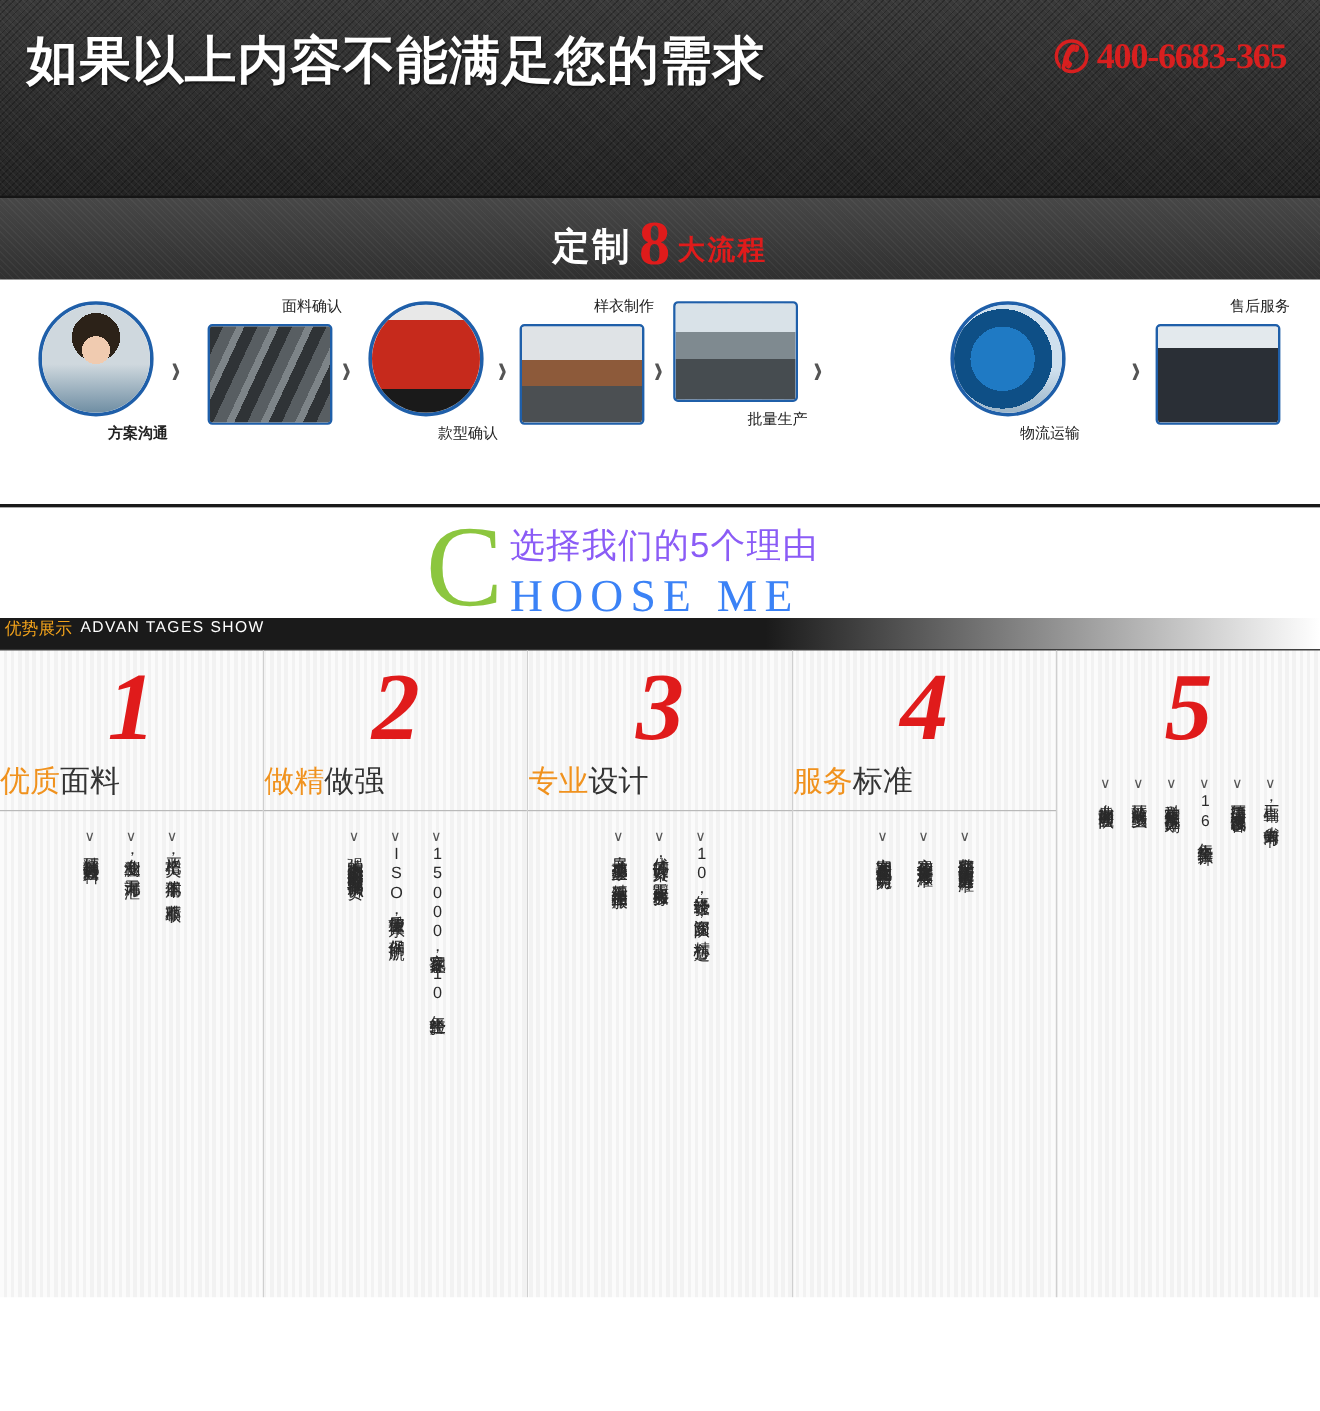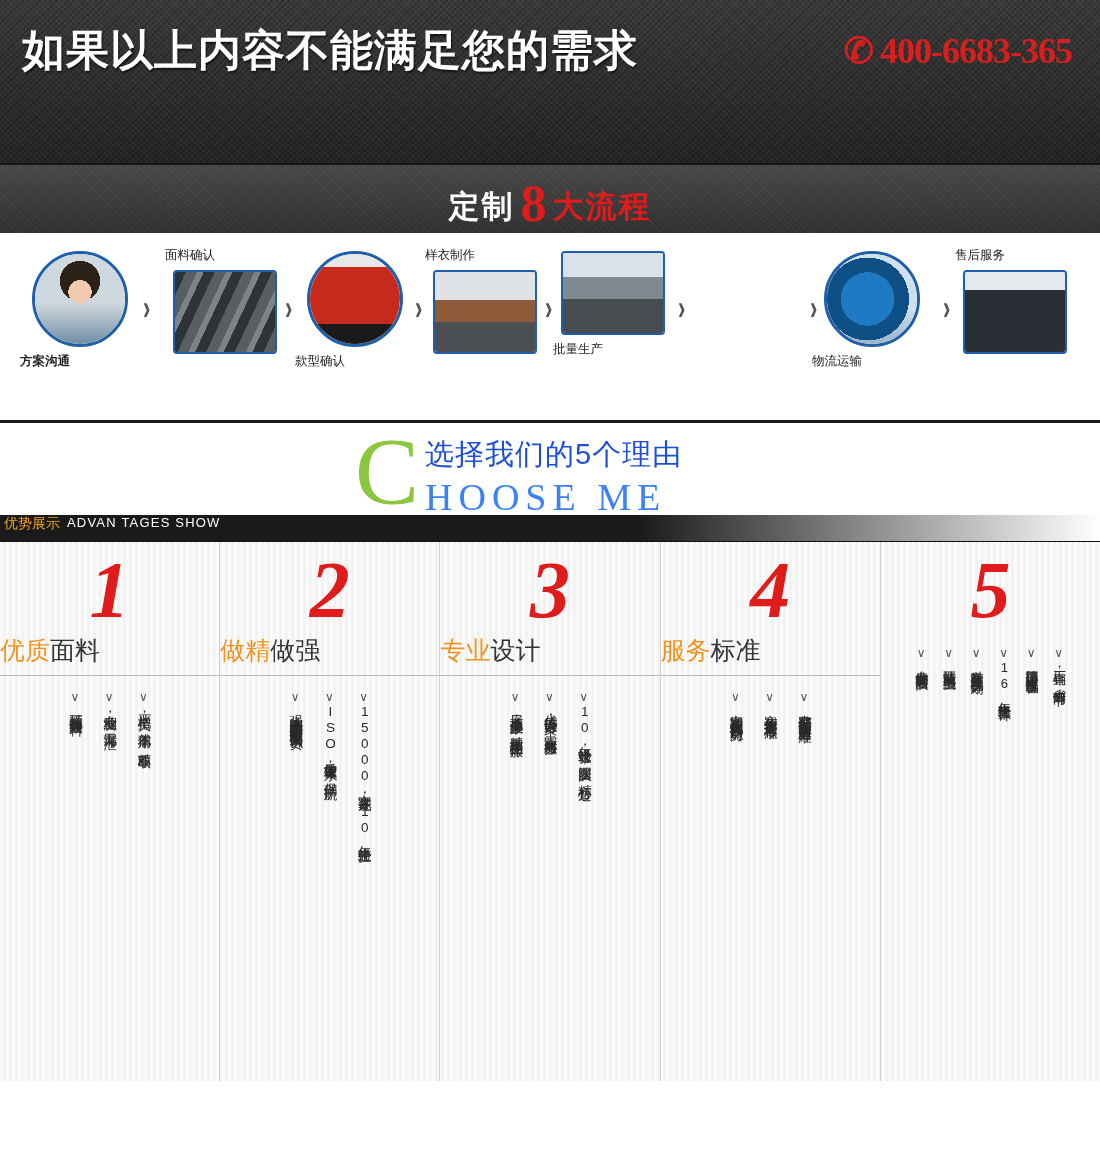--- a/index.html
+++ b/index.html
@@ -40,21 +40,21 @@
     gap: 6px;
   }
   .phone-icon {
     color: #d81f1f;
     font-size: 36px;
     line-height: 1;
     font-weight: bold;
   }
   .phone-num {
     color: #d81f1f;
-    font-size: 36px;
+    font-size: 30px;
     font-weight: bold;
     font-family: "Liberation Serif", serif;
     letter-spacing: -1px;
   }
   .banner-line2 {
     position: absolute;
     right: 26px; top: 92px;
     color: #e01b1b;
     font-size: 44px;
     font-weight: bold;
@@ -75,42 +75,42 @@
     align-items: center;
     justify-content: center;
   }
   .process-title {
     display: flex;
     align-items: baseline;
     gap: 2px;
     white-space: nowrap;
   }
   .pt-w { color: #ffffff; font-size: 31px; font-weight: bold; letter-spacing: 2px; }
-  .pt-r { color: #e01b1b; font-size: 31px; font-weight: bold; letter-spacing: 2px; }
+  .pt-r { color: #e01b1b; font-size: 23px; font-weight: bold; letter-spacing: 2px; }
   .pt-num {
     color: #e01b1b;
     font-size: 52px;
     font-weight: bold;
     font-family: "Liberation Serif", serif;
     padding: 0 4px;
     position: relative;
     top: 4px;
   }
 
   
   .process {
     position: relative;
     height: 190px;
     background: #ffffff;
     border-bottom: 3px solid #1a1a1a;
   }
   .step {
     position: absolute;
     width: 120px;
-    text-align: left;
+    text-align: right;
   }
   .step-photo {
     width: 96px;
     height: 96px;
     margin: 0 auto;
     border-radius: 50%;
     border: 3px solid #1f5fa9;
     overflow: hidden;
     position: relative;
   }
@@ -171,21 +171,21 @@
     align-items: flex-start;
   }
   .big-c {
     font-family: "Liberation Serif", serif;
     font-size: 96px;
     color: #8cc63f;
     line-height: 0.9;
     font-weight: normal;
   }
   .choose-right { margin-left: 6px; padding-top: 6px; }
-  .choose-cn { font-size: 29px; color: #1d4ed8; letter-spacing: 1px; }
+  .choose-cn { font-size: 29px; color: #8b5cf6; letter-spacing: 1px; }
   .choose-en {
     font-family: "Liberation Serif", serif;
     font-size: 38px;
     color: #3b82f6;
     letter-spacing: 6px;
     margin-top: 0;
   }
 
   
   .adv-bar {
@@ -319,21 +319,21 @@
   <div class="step" style="left:553px; top:18px;">
     <div class="step-photo sq">
         <div class="ph-e"></div>
       </div>
     <div class="step-label">批量生产</div>
   </div>
   <div class="arrow" style="left:678px; top:62px;">›</div>
 
   <div class="arrow" style="left:810px; top:62px;">›</div>
 
-  <div class="step" style="left:812px; top:18px;">
+  <div class="step" style="left:780px; top:18px;">
     <div class="step-photo">
         <div class="ph-g"></div>
       </div>
     <div class="step-label">物流运输</div>
   </div>
   <div class="arrow" style="left:943px; top:62px;">›</div>
 
   <div class="step" style="left:955px; top:8px;">
     <div class="step-label">售后服务</div>
     <div class="step-photo sq" style="margin-top:6px;">

